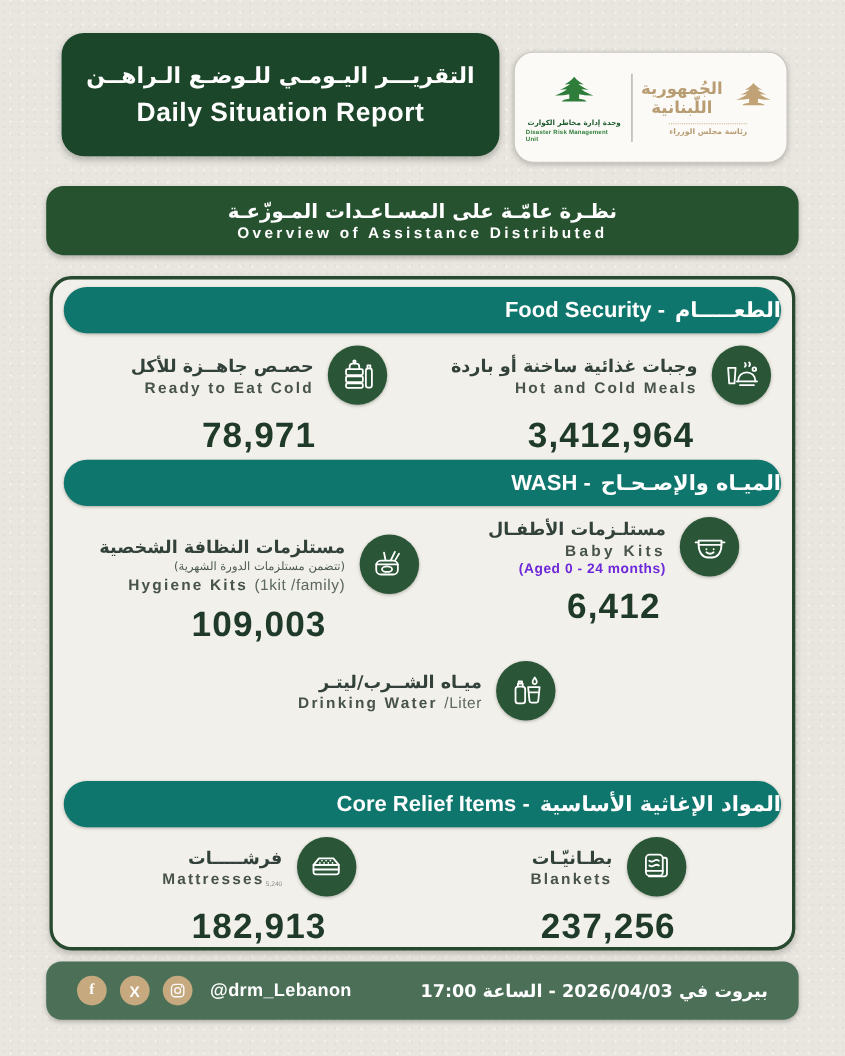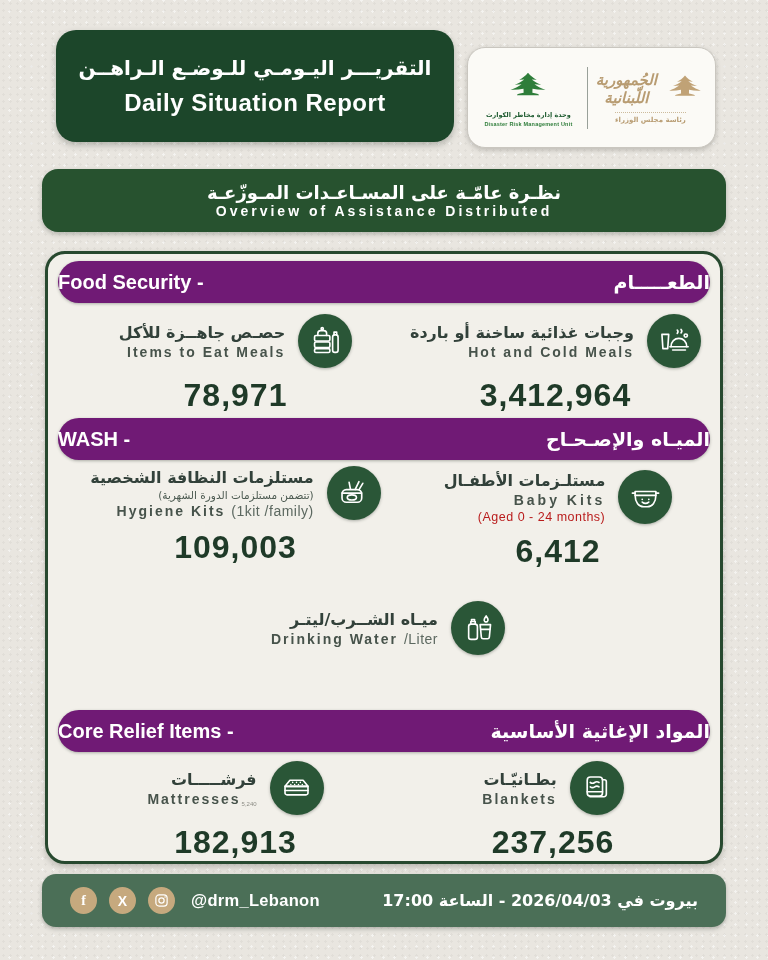--- a/index.html
+++ b/index.html
@@ -36,21 +36,21 @@
     display:flex; align-items:center; padding:8px 10px;
   }
   .drm-logo { width:104px; display:flex; flex-direction:column; align-items:center; gap:2px; }
   .drm-cedar { color:#2e7d3a; width:44px; height:40px; }
   .drm-ar { font-size:6.5px; font-weight:bold; color:#1f5c31; }
   .drm-en { font-size:5.5px; font-weight:bold; color:#2e7d3a; letter-spacing:.2px; }
   .logo-divider { width:1px; height:62px; background:#99a099; margin:0 8px; }
   .gov-logo { flex:1; display:flex; flex-direction:column; align-items:center; gap:4px; }
   .gov-top { display:flex; align-items:center; gap:8px; }
   .gov-callig { display:flex; flex-direction:column; align-items:center; line-height:1.15; }
-  .gov-callig span { font-size:15px; font-weight:bold; color:#b89c72;font-style:italic; }
+  .gov-callig span { font-size:15px; font-weight:bold; color:#b89c72; }
   .gov-cedar { color:#c0a276; width:40px; height:36px; }
   .gov-pcm { font-size:7px; font-weight:bold; color:#b89c72; border-top:1px dotted #cdbb9c; padding-top:3px; }
 
   
   .overview-banner {
     position:absolute; left:42px; top:169px; width:684px; height:63px;
     background:#27522f; border-radius:16px;
     display:flex; flex-direction:column; align-items:center; justify-content:center; gap:0;
     box-shadow:0 2px 5px rgba(50,55,45,.3);
   }
@@ -58,39 +58,39 @@
   .ov-en { color:#fff; font-size:14px; font-weight:bold; letter-spacing:3px; }
 
   
   .main-card {
     position:absolute; left:45px; top:251px; width:678px; height:613px;
     background:#f2f0ea; border:3px solid #27492f; border-radius:20px;
     box-shadow:0 3px 6px rgba(50,55,45,.25);
   }
   .pill {
     position:absolute; left:10px; width:652px; height:42px;
-    background:#701a75; border-radius:22px;
-    display:flex; align-items:center; justify-content:space-between; gap:9px;
+    background:#0f766e; border-radius:22px;
+    display:flex; align-items:center; justify-content:flex-end; gap:9px;
     color:#fff; font-size:20px; font-weight:bold;
     box-shadow:0 1px 3px rgba(40,50,40,.35);
   }
   .pill .ar { font-size:19px; }
   .pill-food { top:7px; }
   .pill-wash { top:164px; }
   .pill-core { top:456px; }
 
   
   .stat { position:absolute; display:flex; flex-direction:column; align-items:center; }
   .stat-head { display:flex; align-items:center; gap:13px; }
   .stat-labels { display:flex; flex-direction:column; align-items:flex-end; text-align:right; gap:2px; }
   .lbl-ar { font-size:16px; font-weight:bold; color:#32413a; }
   .lbl-ar-sub { font-size:10.5px; color:#4c5a51; }
   .lbl-en { font-size:14px; font-weight:bold; color:#47534b; letter-spacing:2px; white-space:nowrap; }
   .lbl-en .light { font-weight:normal; letter-spacing:.5px; color:#5c6860; }
-  .lbl-en-sub { font-size:12.5px; font-weight:normal; letter-spacing:.5px; color:#b91c1c; }
+  .lbl-en-sub { font-size:12.5px; font-weight:bold; letter-spacing:.5px; color:#6d28d9; }
   .icon-circle {
     width:54px; height:54px; border-radius:50%; background:#2a5637; flex:0 0 auto;
     display:flex; align-items:center; justify-content:center;
     box-shadow:0 1px 3px rgba(40,50,40,.35);
   }
   .icon-circle svg { width:35px; height:35px; stroke:#fff; fill:none; stroke-width:1.5; stroke-linecap:round; stroke-linejoin:round; }
   .stat-num { margin-top:9px; font-size:32px; font-weight:bold; color:#1f3a28; letter-spacing:1px; }
   .footnote { font-size:6px; color:#8d8d86; align-self:flex-end; font-weight:normal; }
 
   
@@ -152,21 +152,21 @@
 
     <div class="pill pill-food">
       <span>Food Security -</span>
       <span class="ar" dir="rtl">الطعـــــام</span>
     </div>
 
     <div class="stat" style="left:35px; top:60px; width:305px;">
       <div class="stat-head">
         <div class="stat-labels">
           <div class="lbl-ar ar" dir="rtl">حصـص جاهــزة للأكل</div>
-          <div class="lbl-en">Items to Eat Meals</div>
+          <div class="lbl-en">Ready to Eat Cold</div>
         </div>
         <div class="icon-circle">
           <svg viewBox="0 0 32 32">
             <circle cx="13" cy="4.3" r="1"></circle>
             <path d="M9 10.5v-2a2.5 2.5 0 0 1 2.5-2.5h3A2.5 2.5 0 0 1 17 8.5v2"></path>
             <rect x="6" y="10.5" width="14" height="5" rx="1.2"></rect>
             <rect x="6" y="16.5" width="14" height="5" rx="1.2"></rect>
             <rect x="6" y="22.5" width="14" height="3.6" rx="1.2"></rect>
             <rect x="22.5" y="10" width="5" height="16" rx="2"></rect>
             <path d="M23.8 10V7.4h2.4V10"></path>
@@ -193,21 +193,21 @@
         </div>
       </div>
       <div class="stat-num">3,412,964</div>
     </div>
 
     <div class="pill pill-wash">
       <span>WASH -</span>
       <span class="ar" dir="rtl">الميـاه والإصـحـاح</span>
     </div>
 
-    <div class="stat" style="left:25px; top:212px; width:325px;">
+    <div class="stat" style="left:25px; top:232px; width:325px;">
       <div class="stat-head">
         <div class="stat-labels">
           <div class="lbl-ar ar" dir="rtl">مستلزمات النظافة الشخصية</div>
           <div class="lbl-ar-sub ar" dir="rtl">(تتضمن مستلزمات الدورة الشهرية)</div>
           <div class="lbl-en">
             <span>Hygiene Kits</span>
             <span class="light">(1kit /family)</span>
           </div>
         </div>
         <div class="icon-circle">

